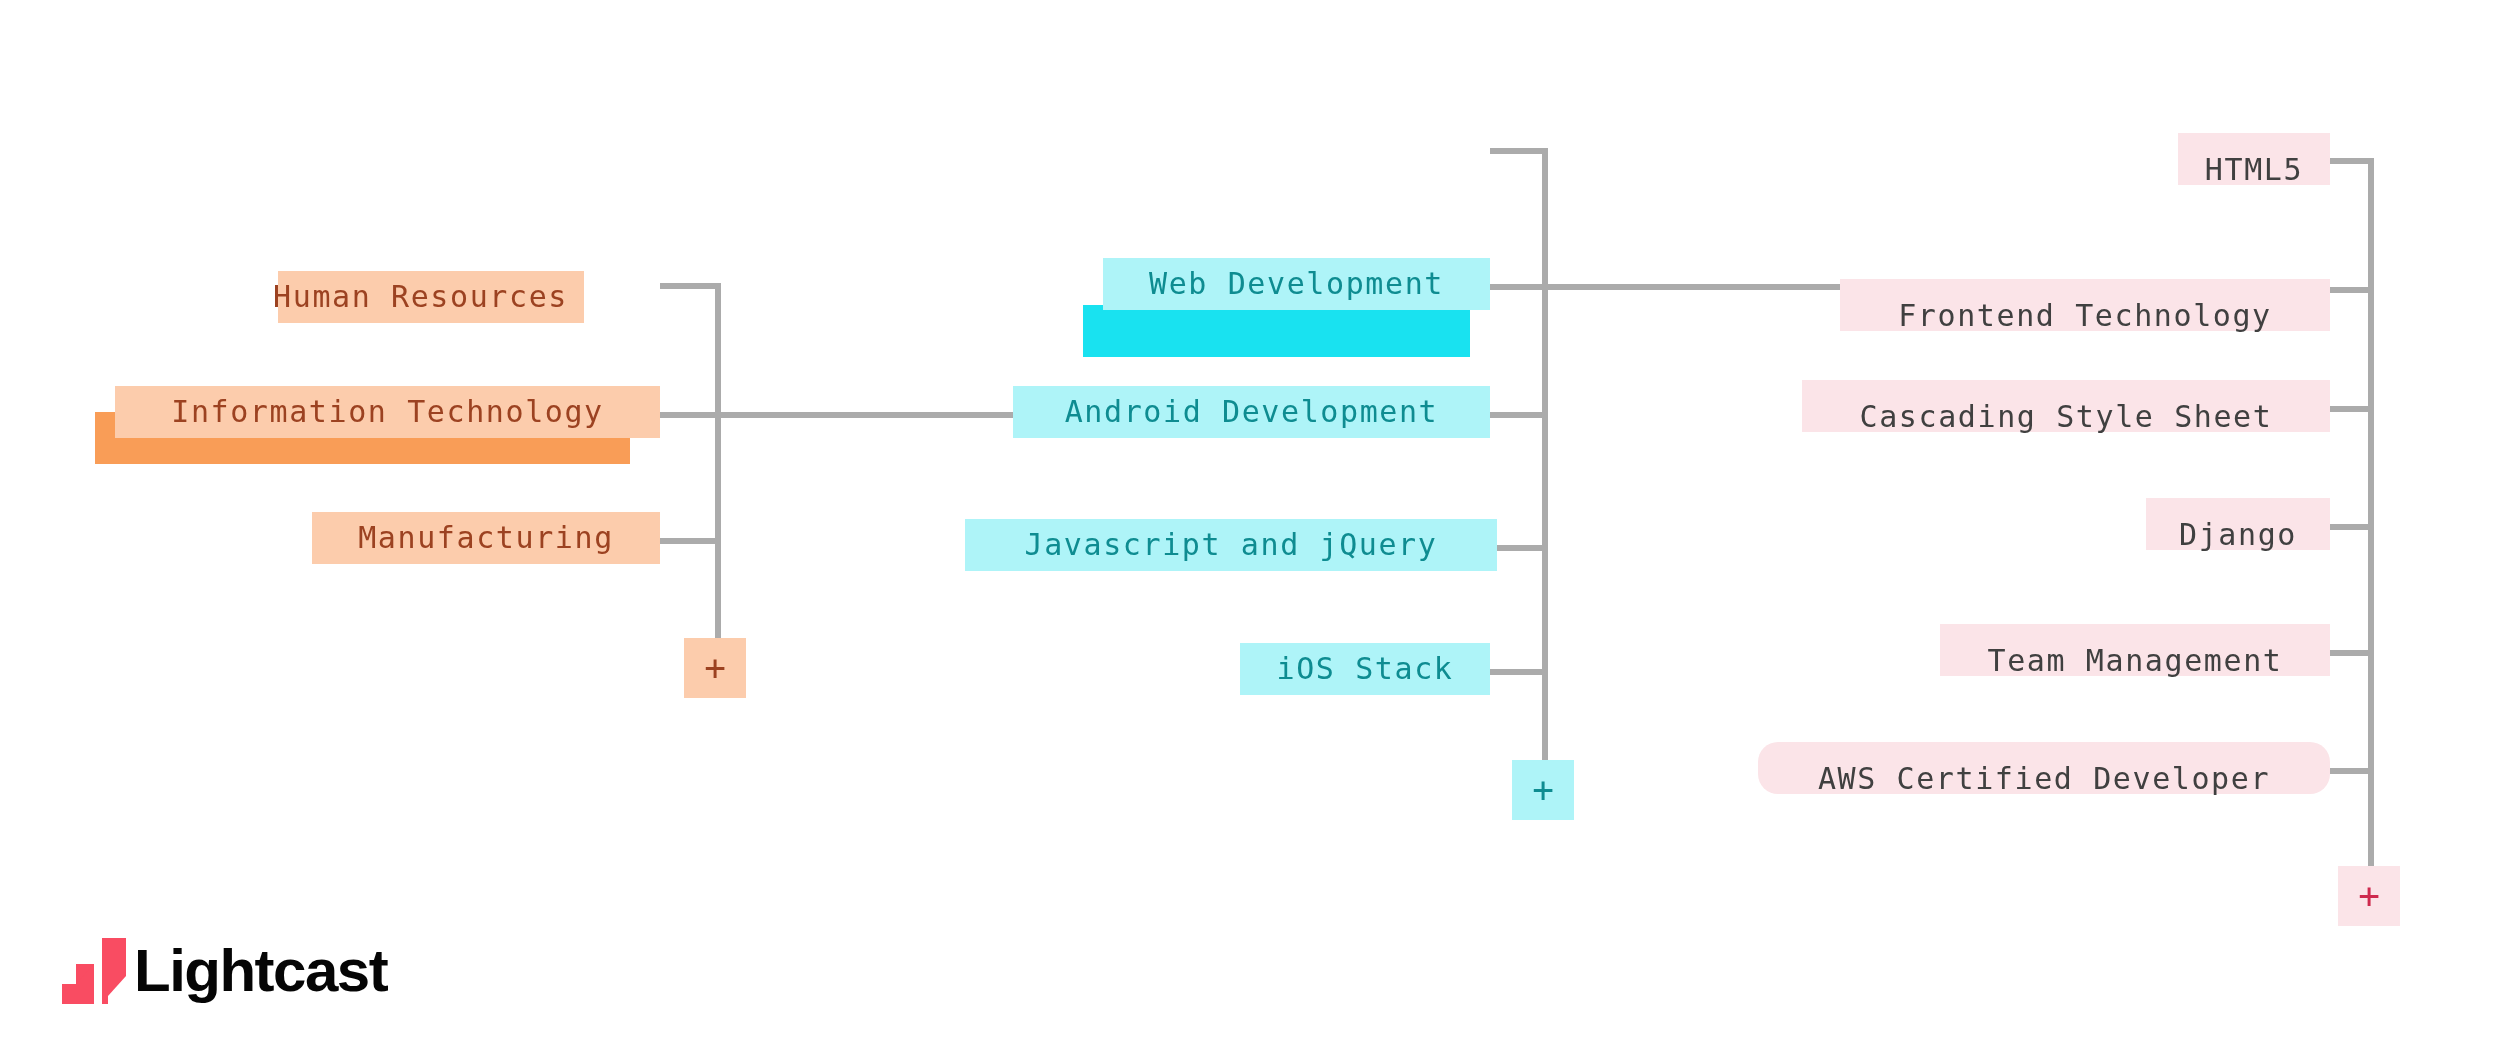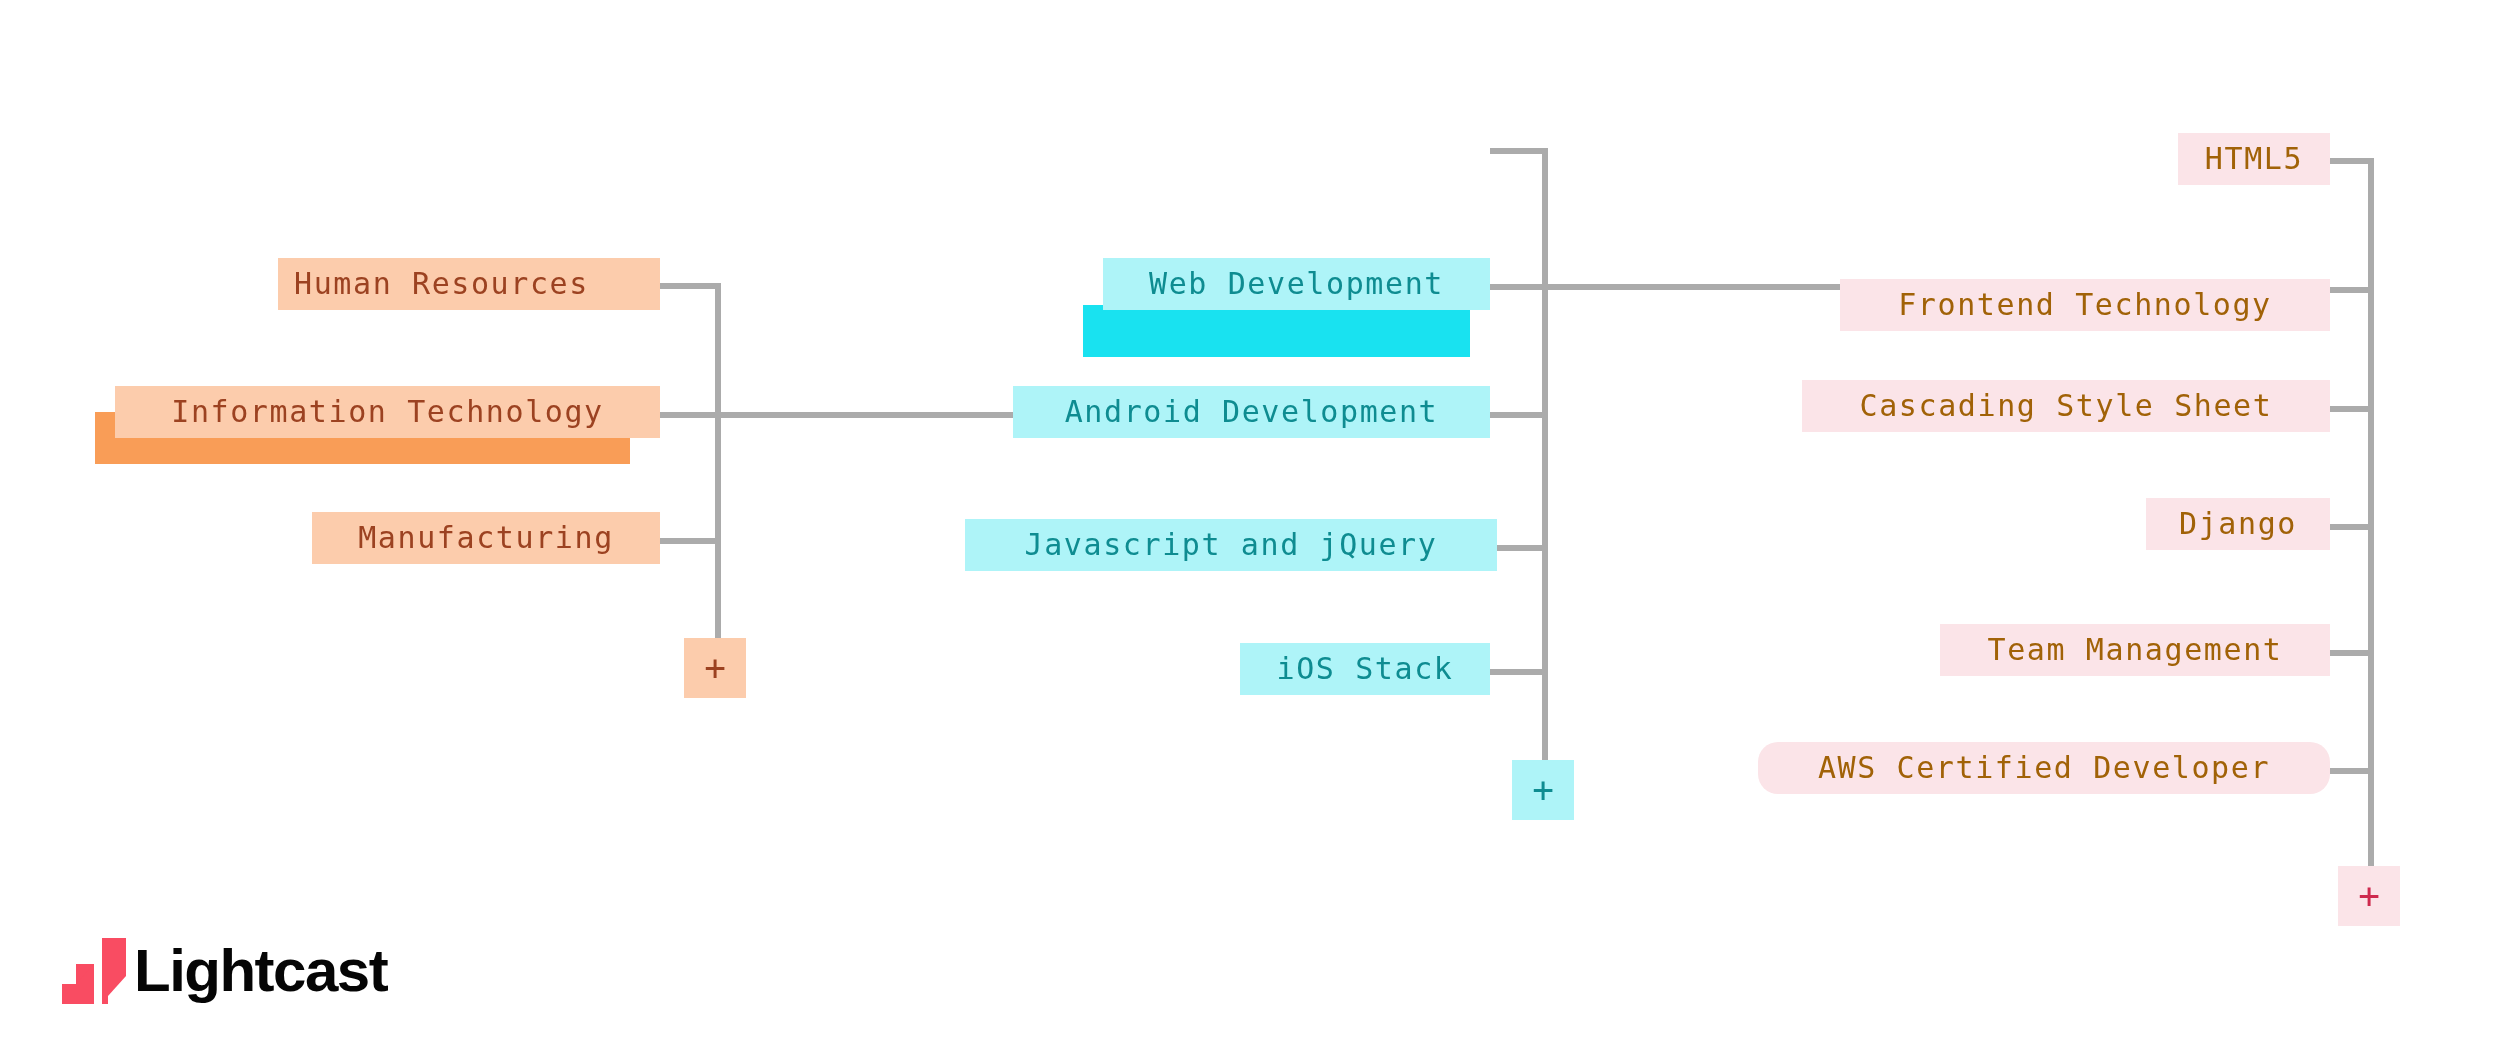--- a/index.html
+++ b/index.html
@@ -35,21 +35,21 @@
   
   .sel-slab{
     position:absolute;
     height:52px;
     z-index:4;
   }
 
   
   .c-orange .node, .node.c-orange{background:#FCCCAC;color:#9C4221;}
   .c-cyan   .node, .node.c-cyan  {background:#AEF4F8;color:#0E8C91;}
-  .c-pink   .node, .node.c-pink  {background:#FBE4E8;color:#a16207;}
+  .c-pink   .node, .node.c-pink  {background:#FBE4E8;color:#404040;align-items:flex-end;}
   .slab-orange{background:#F99D57;}
   .slab-cyan{background:#19E2F0;}
 
   
   .plus{
     position:absolute;
     width:62px;height:60px;
     display:flex;align-items:center;justify-content:center;
     font-size:36px;line-height:1;
     z-index:6;
@@ -68,21 +68,21 @@
   }
 </style>
 </head>
 <body>
 
 <div id="canvas">
 
   <div class="line v" style="left:715px;top:283px;height:385px;"></div>
 
   <div class="line h" style="left:660px;top:283px;width:58px;"></div>
-  <div class="node c-orange" style="left:278px;top:258px;width:382px;justify-content:flex-start;">
+  <div class="node c-orange" style="left:278px;top:271px;width:306px;justify-content:flex-end;">
     <span class="lbl">Human Resources</span>
   </div>
 
   <div class="sel-slab slab-orange" style="left:95px;top:412px;width:535px;"></div>
   <div class="line h" style="left:660px;top:412px;width:360px;"></div>
   <div class="node c-orange" style="left:115px;top:386px;width:545px;justify-content:center;">
     <span class="lbl">Information Technology</span>
   </div>
 
   <div class="line h" style="left:660px;top:538px;width:58px;"></div>

